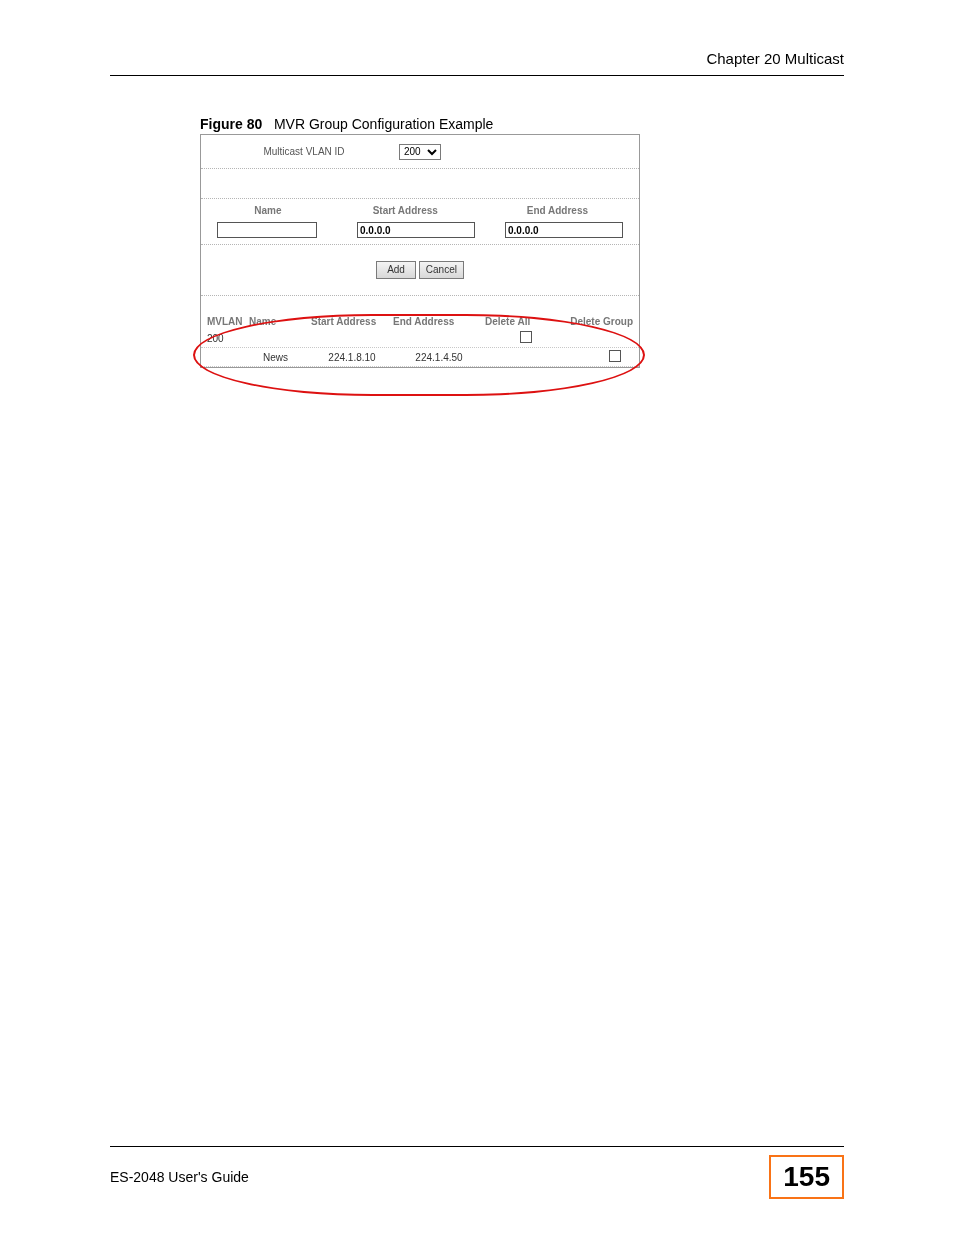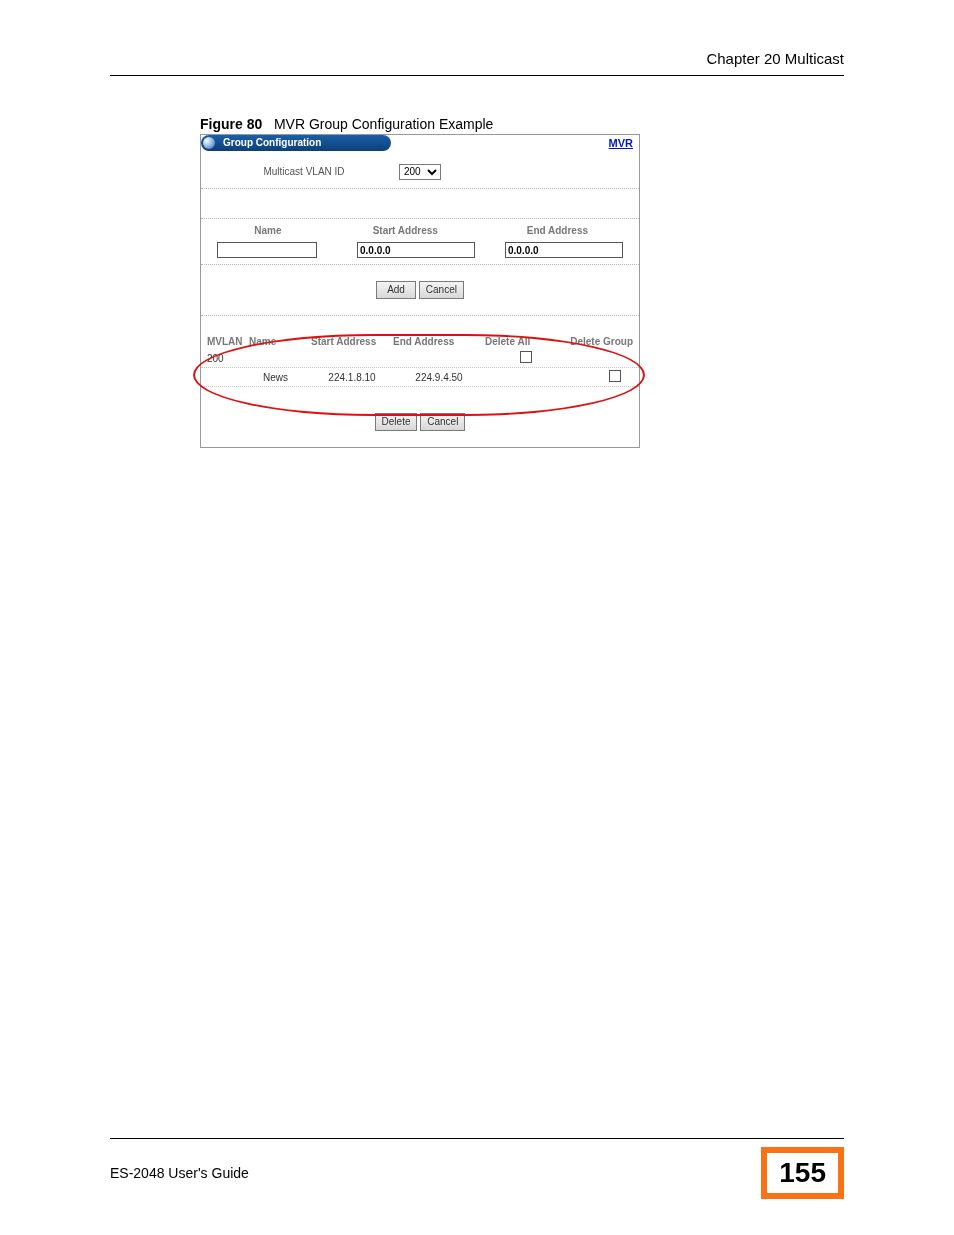--- a/index.html
+++ b/index.html
@@ -172,45 +172,38 @@
     pointer-events: none;
   }
   .footer {
     position: absolute;
     left: 110px; right: 110px; bottom: 36px;
   }
   .footer hr { border: none; border-top: 1px solid #000; margin-bottom: 8px; }
   .footer-row { display: flex; justify-content: space-between; align-items: center; gap: 44px; }
   .guide { font-size: 14px; }
   .pg-box {
-    border: 6px solid #f97316;
+    border: 2px solid #f97316;
     padding: 4px 12px;
     font-size: 28px;
     font-weight: bold;
   }
 </style>
 </head>
 <body>
 
 <div class="page">
   <div class="chapter-head">Chapter 20 Multicast</div>
   <hr class="top-rule">
 
   <div class="figure-caption">
     <b>Figure 80</b>&nbsp;&nbsp;&nbsp;<span>MVR Group Configuration Example</span>
   </div>
 
   <div class="panel-wrap">
-    <div class="panel-header">
-      <div class="pill">
-        <span class="pill-dot"></span>
-        <span>Group Configuration</span>
-      </div>
-      <a class="mvr-link">MVR</a>
-    </div>
 
     <div class="dotted-row sec-vlan">
       <div class="lbl-vlan">Multicast VLAN ID</div>
       <select class="sel">
         <option>200</option>
       </select>
     </div>
     <div class="spacer-row"></div>
 
     <div class="head3 dotted-row" style="border-bottom:none;">
@@ -245,32 +238,28 @@
         <div class="lr-name"></div>
         <div class="lr-start"></div>
         <div class="lr-end"></div>
         <div class="lr-delall"><span class="cb"></span></div>
         <div class="lr-delg"></div>
       </div>
       <div class="list-row">
         <div class="lr-mvlan"></div>
         <div class="lr-name">News</div>
         <div class="lr-start">224.1.8.10</div>
-        <div class="lr-end">224.9.4.50</div>
+        <div class="lr-end">224.1.4.50</div>
         <div class="lr-delall"></div>
         <div class="lr-delg"><span class="cb"></span></div>
       </div>
 
       <div class="red-oval"></div>
     </div>
 
-    <div class="btn-row" style="border-bottom:none; padding-top:26px;">
-      <button class="btn">Delete</button>
-      <button class="btn">Cancel</button>
-    </div>
   </div>
 
   <div class="footer">
     <hr>
     <div class="footer-row">
       <div class="guide">ES-2048 User's Guide</div>
       <div class="pg-box">155</div>
     </div>
   </div>
 </div>

